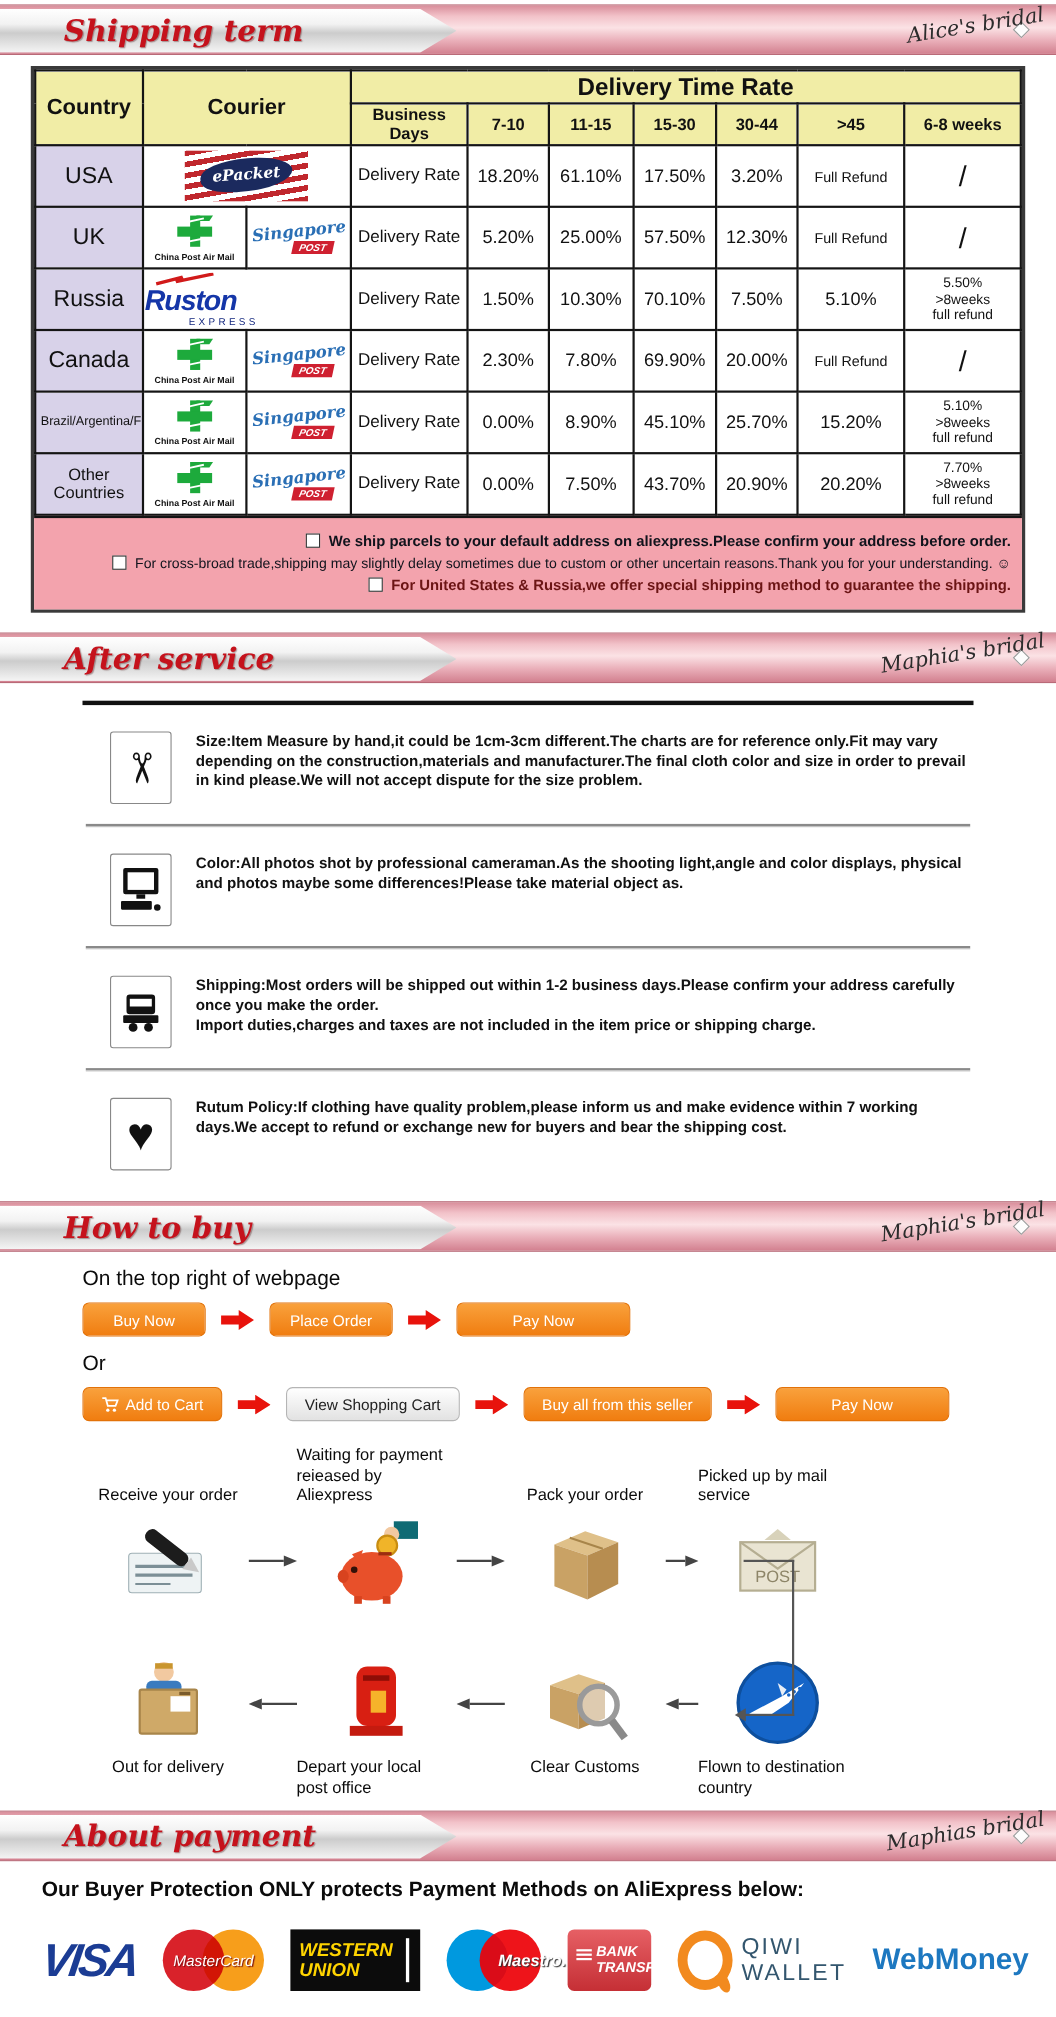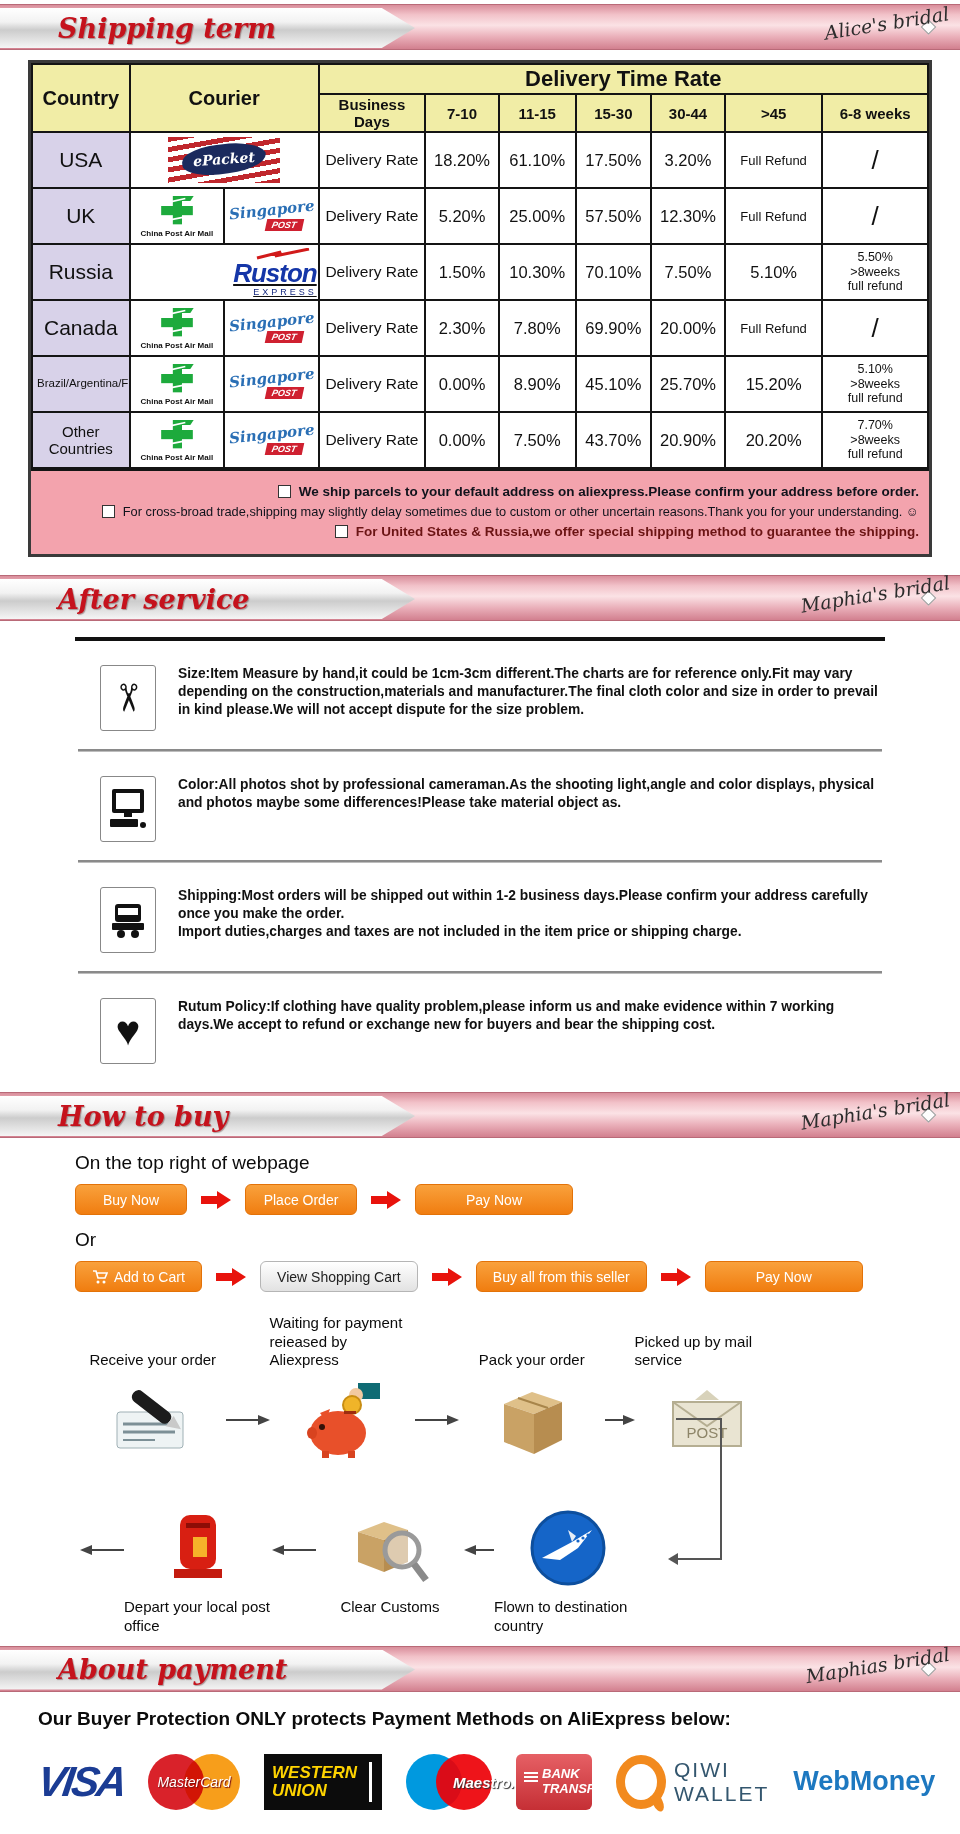--- a/index.html
+++ b/index.html
@@ -72,21 +72,21 @@
   .sg-logo { display: flex; flex-direction: column; align-items: center; position: relative; }
   .sg-script {
     font-family: "DejaVu Serif", serif; font-style: italic; font-weight: 700;
     color: #2a6fb5; font-size: 15px; transform: rotate(-6deg); white-space: nowrap;
   }
   .sg-post {
     display: inline-block; background: #cf2030; color: #fff;
     font-style: italic; font-weight: 700; font-size: 9px; padding: 1px 6px;
     transform: skew(-12deg); margin-top: 0px; margin-left: 26px;
   }
-  .ruston { display: flex; flex-direction: column; align-items: flex-end; line-height: 1; text-decoration: underline; }
+  .ruston { display: flex; flex-direction: column; align-items: flex-start; line-height: 1; }
   .ruston-name {
     font-family: "Liberation Sans", sans-serif; font-style: italic; font-weight: 700;
     color: #1536a8; font-size: 26px; letter-spacing: -1px;
   }
   .ruston-sub { font-size: 9px; letter-spacing: 3px; color: #13277e; margin: 2px 0 0 40px; }
 
   
   .notes { background: #f3a3ad; border-top: 2px solid #141414; padding: 8px 10px 10px 12px; }
   .note { display: flex; align-items: center; gap: 8px; margin: 5px 0; font-size: 13.5px; font-weight: 700; color: #10131c; justify-content: flex-end; }
   .note .checkbox { width: 13px; height: 13px; border: 1.5px solid #333; background: #fff; flex: none; }
@@ -613,20 +613,33 @@
         </svg>
       </div>
     </div>
   </div>
 
   <div class="connector">
       <span class="chead"></span>
     </div>
 
   <div class="frow frow2">
+    <div class="fstep">
+      <div class="fico">
+        <svg width="76" height="80" viewBox="0 0 76 80">
+          <circle cx="34" cy="12" r="9" fill="#f2c9a0"></circle>
+          <rect x="26" y="4" width="16" height="5" fill="#c9952e"></rect>
+          <rect x="18" y="20" width="32" height="24" rx="5" fill="#3a7bbf"></rect>
+          <rect x="12" y="28" width="52" height="40" rx="2" fill="#cfa968" stroke="#a8854a" stroke-width="2"></rect>
+          <rect x="40" y="34" width="18" height="14" fill="#fff"></rect>
+          <rect x="48" y="30" width="10" height="3" fill="#7b5c2c"></rect>
+        </svg>
+      </div>
+      <div class="flbl">Out for delivery</div>
+    </div>
     <div class="farrow">
       <svg width="44" height="12">
           <line x1="44" y1="6" x2="12" y2="6" stroke="#444" stroke-width="2"></line>
           <polygon points="12,1 0,6 12,11" fill="#444"></polygon>
         </svg>
     </div>
     <div class="fstep">
       <div class="fico">
         <svg width="64" height="78" viewBox="0 0 64 78">
           <rect x="14" y="6" width="36" height="54" rx="10" fill="#d81f12"></rect>

